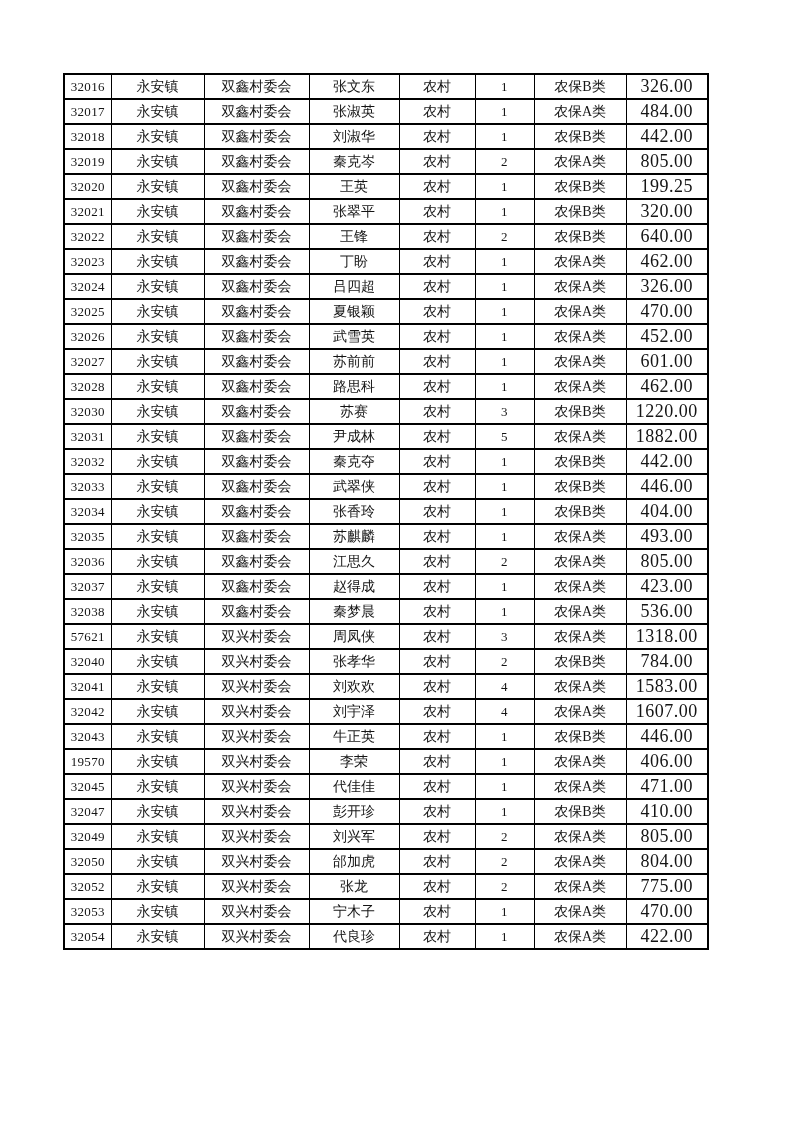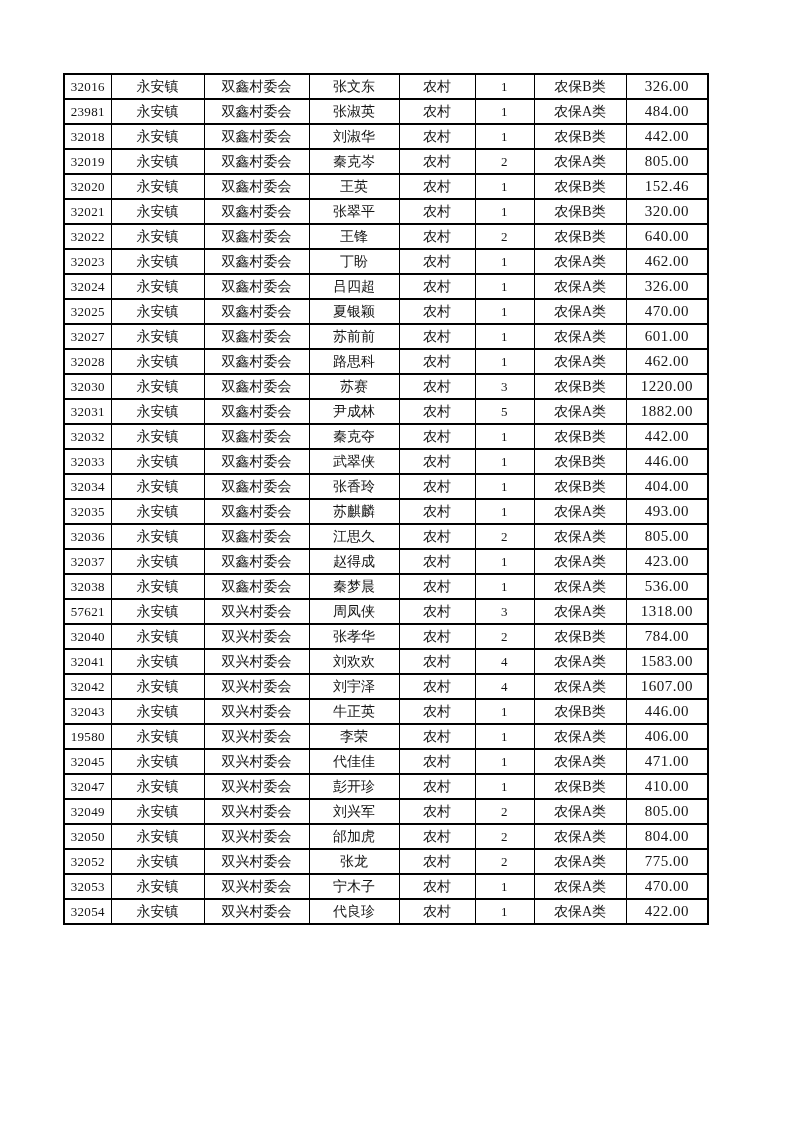--- a/index.html
+++ b/index.html
@@ -40,21 +40,21 @@
     line-height: 23px;
     color: #141414;
     white-space: nowrap;
     overflow: hidden;
   }
   table.grid td.num {
     font-size: 13px;
     letter-spacing: 0.3px;
   }
   table.grid td.amount {
-    font-size: 15px;
+    font-size: 18px;
     letter-spacing: 0.5px;
   }
   col.c0 { width: 47px; }
   col.c1 { width: 93px; }
   col.c2 { width: 105px; }
   col.c3 { width: 90px; }
   col.c4 { width: 76px; }
   col.c5 { width: 59px; }
   col.c6 { width: 92px; }
   col.c7 { width: 82px; }
@@ -79,21 +79,21 @@
           <td class="num">32016</td>
           <td>永安镇</td>
           <td>双鑫村委会</td>
           <td>张文东</td>
           <td>农村</td>
           <td class="num">1</td>
           <td>农保B类</td>
           <td class="amount">326.00</td>
         </tr>
         <tr>
-          <td class="num">23981</td>
+          <td class="num">32017</td>
           <td>永安镇</td>
           <td>双鑫村委会</td>
           <td>张淑英</td>
           <td>农村</td>
           <td class="num">1</td>
           <td>农保A类</td>
           <td class="amount">484.00</td>
         </tr>
         <tr>
           <td class="num">32018</td>
@@ -116,21 +116,21 @@
           <td class="amount">805.00</td>
         </tr>
         <tr>
           <td class="num">32020</td>
           <td>永安镇</td>
           <td>双鑫村委会</td>
           <td>王英</td>
           <td>农村</td>
           <td class="num">1</td>
           <td>农保B类</td>
-          <td class="amount">152.46</td>
+          <td class="amount">199.25</td>
         </tr>
         <tr>
           <td class="num">32021</td>
           <td>永安镇</td>
           <td>双鑫村委会</td>
           <td>张翠平</td>
           <td>农村</td>
           <td class="num">1</td>
           <td>农保B类</td>
           <td class="amount">320.00</td>
@@ -169,20 +169,30 @@
           <td class="num">32025</td>
           <td>永安镇</td>
           <td>双鑫村委会</td>
           <td>夏银颖</td>
           <td>农村</td>
           <td class="num">1</td>
           <td>农保A类</td>
           <td class="amount">470.00</td>
         </tr>
         <tr>
+          <td class="num">32026</td>
+          <td>永安镇</td>
+          <td>双鑫村委会</td>
+          <td>武雪英</td>
+          <td>农村</td>
+          <td class="num">1</td>
+          <td>农保A类</td>
+          <td class="amount">452.00</td>
+        </tr>
+        <tr>
           <td class="num">32027</td>
           <td>永安镇</td>
           <td>双鑫村委会</td>
           <td>苏前前</td>
           <td>农村</td>
           <td class="num">1</td>
           <td>农保A类</td>
           <td class="amount">601.00</td>
         </tr>
         <tr>
@@ -329,21 +339,21 @@
           <td class="num">32043</td>
           <td>永安镇</td>
           <td>双兴村委会</td>
           <td>牛正英</td>
           <td>农村</td>
           <td class="num">1</td>
           <td>农保B类</td>
           <td class="amount">446.00</td>
         </tr>
         <tr>
-          <td class="num">19580</td>
+          <td class="num">19570</td>
           <td>永安镇</td>
           <td>双兴村委会</td>
           <td>李荣</td>
           <td>农村</td>
           <td class="num">1</td>
           <td>农保A类</td>
           <td class="amount">406.00</td>
         </tr>
         <tr>
           <td class="num">32045</td>

